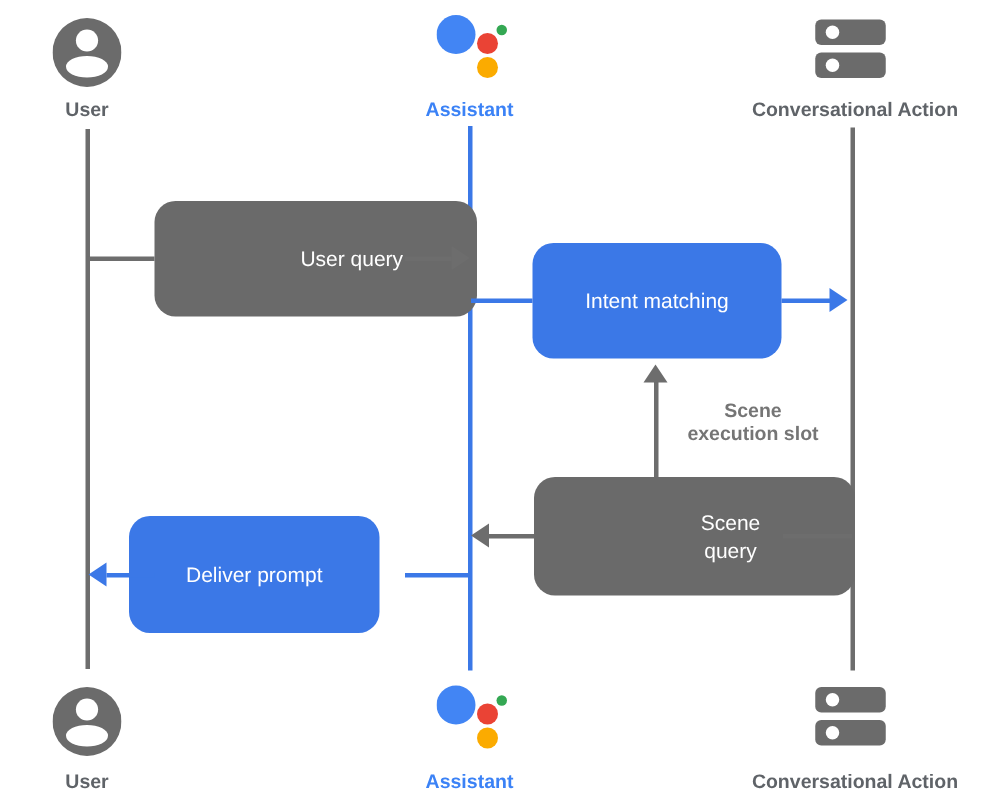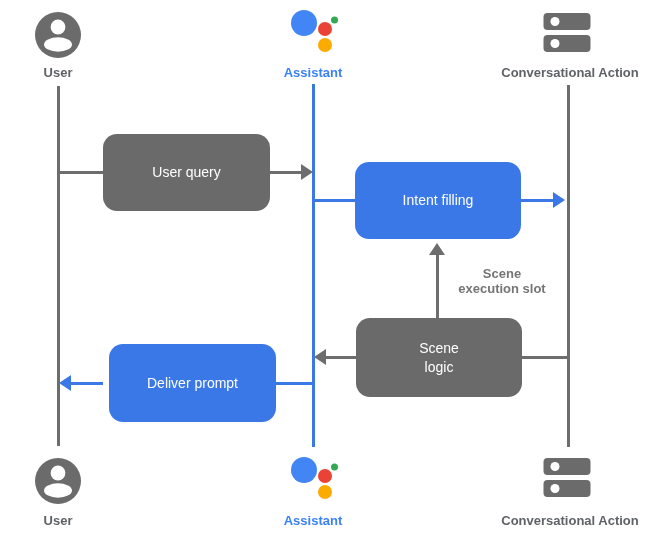--- a/index.html
+++ b/index.html
@@ -23,21 +23,21 @@
     border-radius: 14px;
     display: flex;
     flex-direction: column;
     align-items: center;
     justify-content: center;
     color: #ffffff;
     font-size: 14px;
     line-height: 19px;
     text-align: center;
   }
-  .fill-gray { background: #6a6a6a; }
+  .fill-gray { background: #6a6a6a; padding-left: 48px; }
   .fill-blue { background: #3b78e7; }
   
   .actor-label {
     position: absolute;
     font-weight: bold;
     font-size: 13px;
     text-align: center;
   }
   .label-dark  { color: #5f6368; }
   .label-light { color: #3b82f6; }
@@ -89,29 +89,29 @@
 
   <div class="vline stroke-gray" style="left:57px; top:86px; height:360px;"></div>
   <div class="vline stroke-blue" style="left:312px; top:84px; height:363px;"></div>
   <div class="vline stroke-gray" style="left:567px; top:85px; height:362px;"></div>
 
   <div class="box fill-gray" style="left:103px; top:134px; width:167px; height:77px;">
     <span>User query</span>
   </div>
 
   <div class="box fill-blue" style="left:355px; top:162px; width:166px; height:77px;">
-    <span>Intent filling</span>
+    <span>Intent matching</span>
   </div>
 
   <div class="box fill-gray" style="left:356px; top:318px; width:166px; height:79px;">
     <span>Scene</span>
-    <span>logic</span>
+    <span>query</span>
   </div>
 
-  <div class="box fill-blue" style="left:109px; top:344px; width:167px; height:78px;">
+  <div class="box fill-blue" style="left:86px; top:344px; width:167px; height:78px;">
     <span>Deliver prompt</span>
   </div>
 
   <div class="hline stroke-gray" style="left:58px; top:171px; width:45px;"></div>
 
   <div class="hline stroke-gray" style="left:270px; top:171px; width:32px;"></div>
   <div class="tri tri-right-gray" style="left:301px; top:164px;"></div>
 
   <div class="hline stroke-blue" style="left:314px; top:199px; width:41px;"></div>
 

